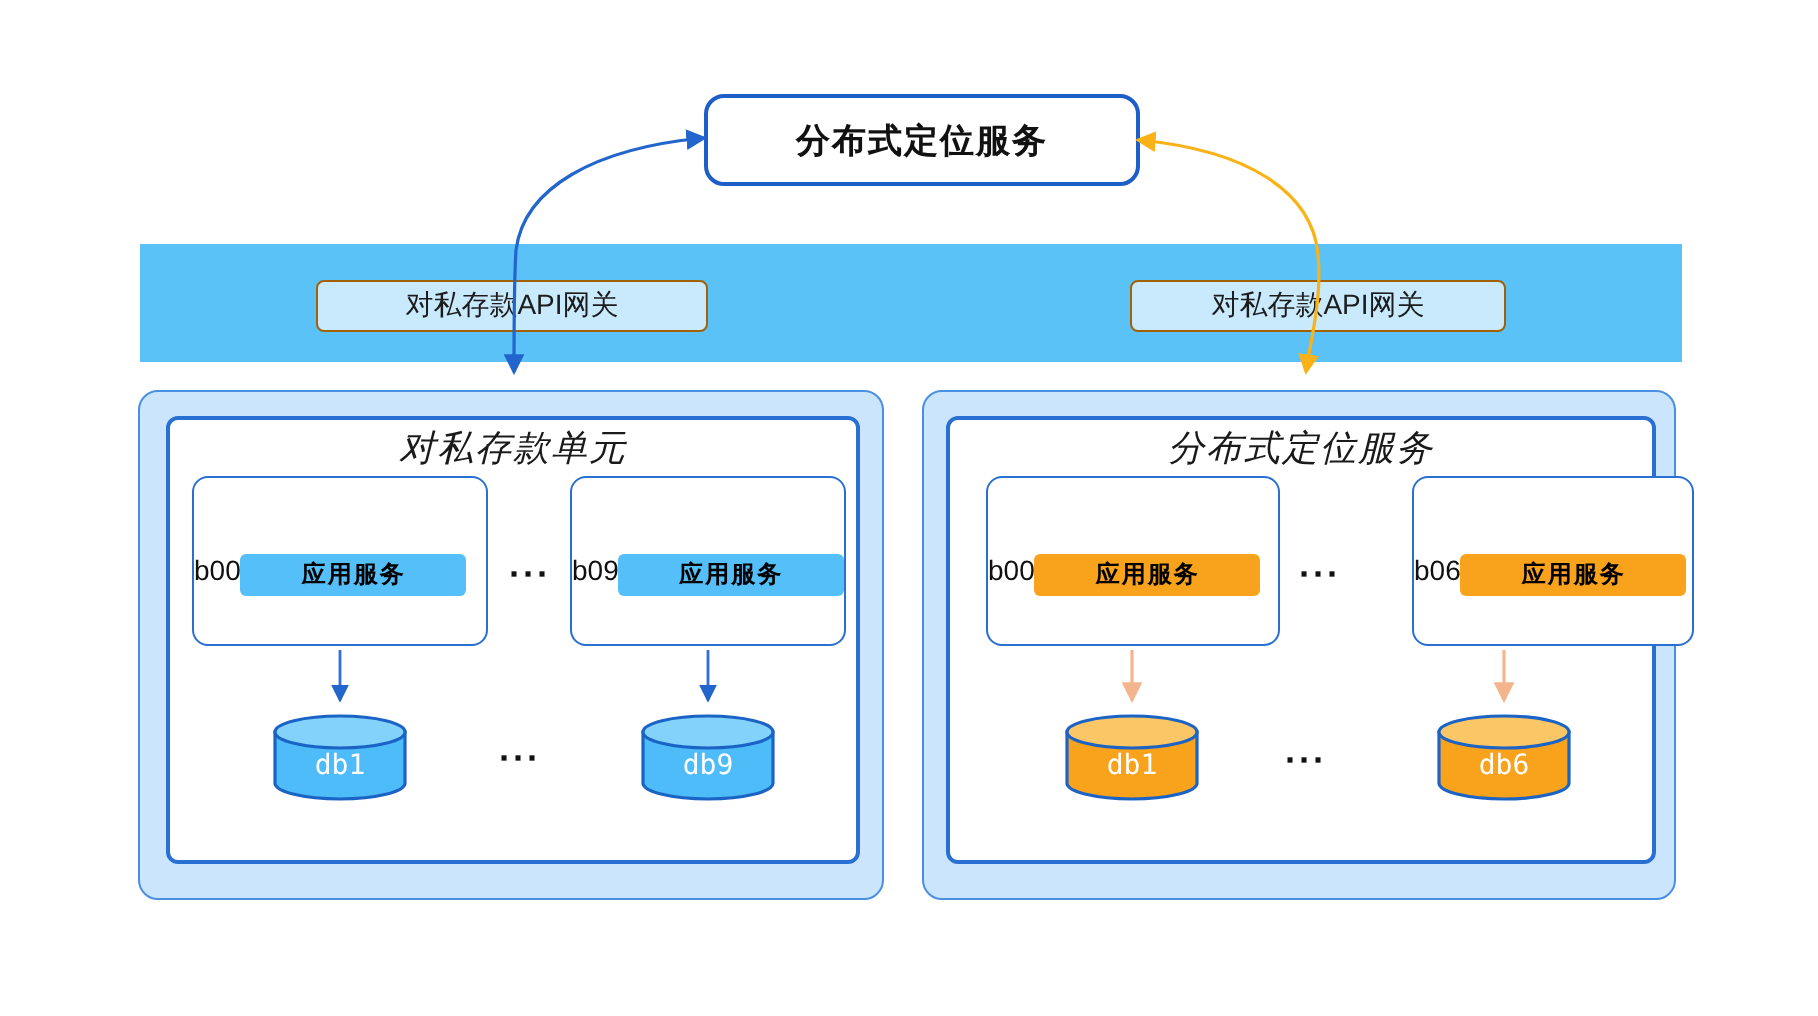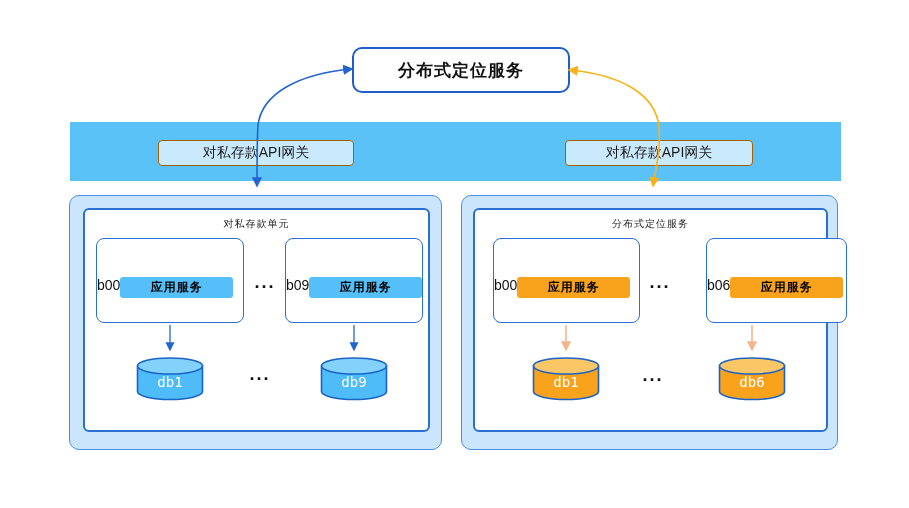--- a/index.html
+++ b/index.html
@@ -35,21 +35,21 @@
   .unit-outer.left{left:69px;width:373px;}
   .unit-outer.right{left:461px;width:377px;}
   .unit-inner{
     top:208px;height:224px;background:#ffffff;border:2px solid #2a6fd2;
     border-radius:6px;box-sizing:border-box;
   }
   .unit-inner.left{left:83px;width:347px;}
   .unit-inner.right{left:473px;width:355px;}
   .unit-title{
     top:211px;height:26px;display:flex;align-items:center;justify-content:center;
-    font-size:10px;color:#1a1a1a;letter-spacing:1px;
+    font-size:18px;color:#1a1a1a;letter-spacing:1px;font-style:italic;
   }
   .unit-title.left{left:83px;width:347px;}
   .unit-title.right{left:473px;width:355px;}
 
   
   .cell{
     top:238px;height:85px;background:#fff;border:1.6px solid #2a6fd2;border-radius:8px;
     box-sizing:border-box;display:flex;flex-direction:row;align-items:center;
   }
   .cell-l1{left:96px;width:148px;}

